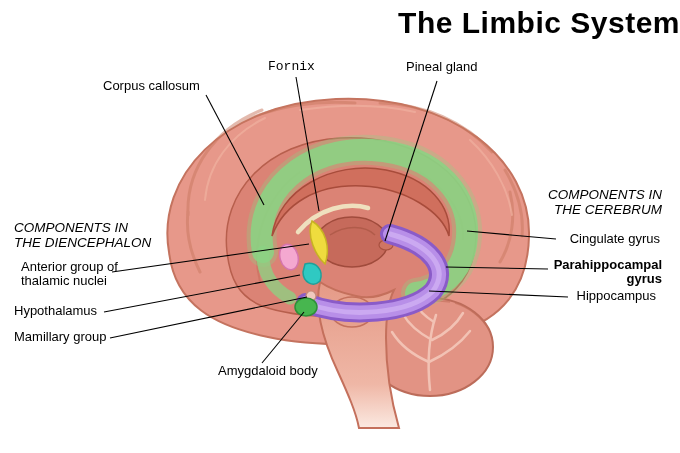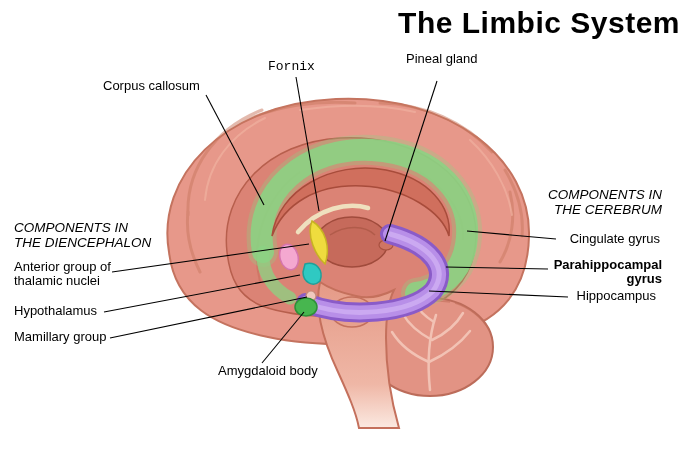--- a/index.html
+++ b/index.html
@@ -112,31 +112,31 @@
       <line x1="104" y1="312" x2="300" y2="275"></line>
       <line x1="110" y1="338" x2="307" y2="297"></line>
       <line x1="262" y1="363" x2="304" y2="312"></line>
     </g>
   </svg>
 
   <div class="title">The Limbic System</div>
 
   <div class="lbl" style="left:103px;top:79px;">Corpus callosum</div>
   <div class="lbl" style="left:268px;top:60px;font-family:Liberation Mono, monospace;">Fornix</div>
-  <div class="lbl" style="left:406px;top:52px;text-align:center;">Pineal gland</div>
+  <div class="lbl" style="left:406px;top:60px;text-align:center;">Pineal gland</div>
 
   <div class="lbl hdr right" style="right:18px;top:188px;">COMPONENTS IN
 THE CEREBRUM</div>
   <div class="lbl right" style="right:20px;top:232px;">Cingulate gyrus</div>
   <div class="lbl right" style="right:18px;top:258px;font-weight:bold;">Parahippocampal
 gyrus</div>
   <div class="lbl right" style="right:24px;top:289px;">Hippocampus</div>
 
   <div class="lbl hdr" style="left:14px;top:221px;">COMPONENTS IN
 THE DIENCEPHALON</div>
-  <div class="lbl" style="left:14px;top:260px;">Anterior group of
+  <div class="lbl" style="left:21px;top:260px;">Anterior group of
 thalamic nuclei</div>
   <div class="lbl" style="left:14px;top:304px;">Hypothalamus</div>
   <div class="lbl" style="left:14px;top:330px;">Mamillary group</div>
 
   <div class="lbl" style="left:186px;top:364px;margin-left:32px;">Amygdaloid body</div>
 
 </div>
 
 </body></html>

